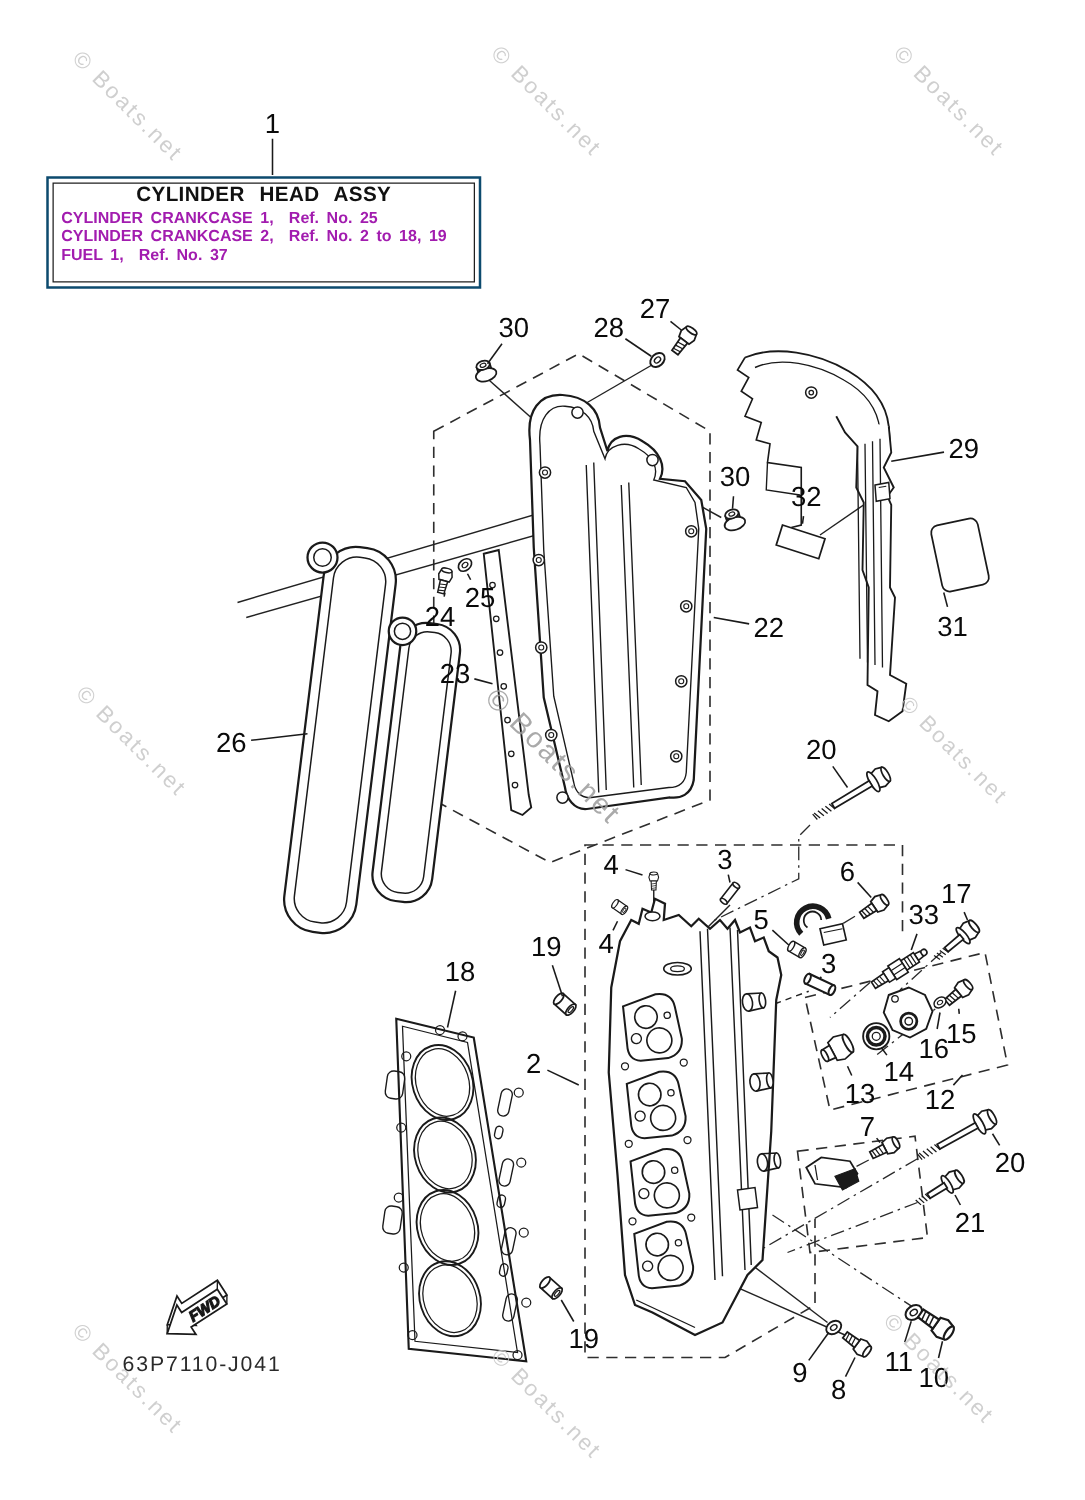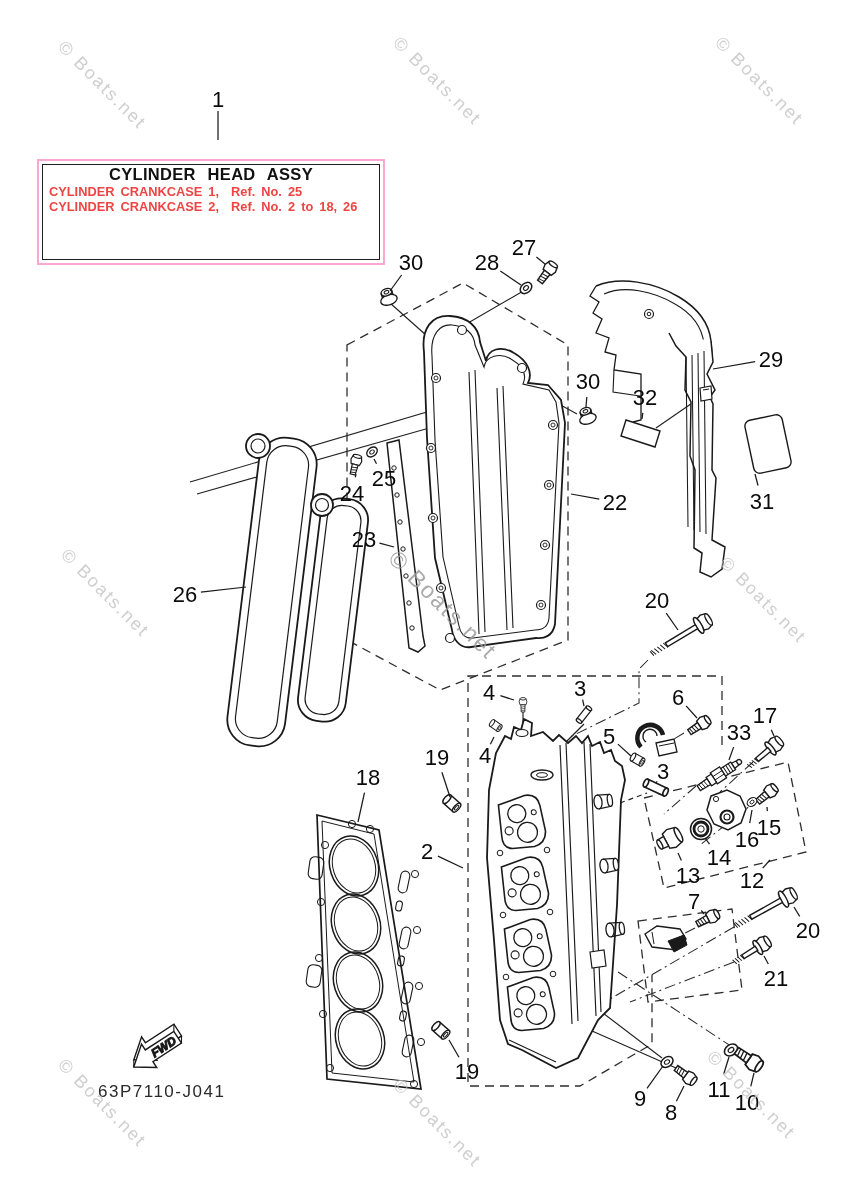--- a/index.html
+++ b/index.html
@@ -4,26 +4,26 @@
 <style>
   html,body{margin:0;padding:0;background:#888;}
   .stage{position:relative;width:868px;height:1200px;background:#ffffff;margin:0 auto;
          font-family:"Liberation Sans",sans-serif;overflow:hidden;}
   svg{position:absolute;left:0;top:0;}
   svg text{font-family:"Liberation Sans",sans-serif;}
   .callout{font-size:22px;font-weight:500;fill:#0a0a0a;text-anchor:middle;}
   .wm{letter-spacing:2px;font-weight:500;opacity:.85;}
   .partcode{font-size:17px;fill:#2a2a2a;letter-spacing:1.5px;font-weight:400;}
   .fwdtxt{font-size:12px;font-weight:bold;font-style:italic;fill:#111;text-anchor:middle;}
-  .infobox{position:absolute;left:37px;top:159px;width:348px;height:106px;
-           border:2px solid #f9a8d4;padding:3px;box-sizing:border-box;}
+  .infobox{position:absolute;left:37px;top:141px;width:348px;height:90px;
+           border:2px solid #0c4a6e;padding:3px;box-sizing:border-box;}
   .infobox-inner{border:1.5px solid #1f1f1f;height:100%;box-sizing:border-box;padding:0 6px;}
   .ib-title{text-align:center;font-weight:bold;font-size:16.5px;line-height:19px;color:#111;
             word-spacing:7px;letter-spacing:.3px;white-space:pre;}
-  .ib-line{font-weight:bold;font-size:12.8px;line-height:15.2px;color:#ef4444;white-space:pre;
+  .ib-line{font-weight:bold;font-size:12.8px;line-height:15.2px;color:#a21caf;white-space:pre;
            word-spacing:2.5px;}
 </style>
 </head>
 <body>
 
 <div class="stage">
 
 <svg width="868" height="1200" viewBox="0 0 868 1200">
   <defs>
     <g id="washer" stroke="#1a1a1a" fill="#fff">
@@ -438,17 +438,18 @@
         <text x="57" y="1066" transform="rotate(45 57 1066)" fill="#c7c7c7" font-size="18" class="wm">© Boats.net</text>
         <text x="392" y="1086" transform="rotate(45 392 1086)" fill="#c7c7c7" font-size="18" class="wm">© Boats.net</text>
         <text x="706" y="1058" transform="rotate(45 706 1058)" fill="#c7c7c7" font-size="18" class="wm">© Boats.net</text>
       </g>
 </svg>
 
 <div class="infobox">
   <div class="infobox-inner">
     <div class="ib-title">CYLINDER HEAD ASSY</div>
     <div class="ib-line">CYLINDER CRANKCASE 1,  Ref. No. 25</div>
-    <div class="ib-line">CYLINDER CRANKCASE 2,  Ref. No. 2 to 18, 26</div>
+    <div class="ib-line">CYLINDER CRANKCASE 2,  Ref. No. 2 to 18, 19</div>
+    <div class="ib-line">FUEL 1,  Ref. No. 37</div>
   </div>
 </div>
 
 </div>
 
 </body></html>

